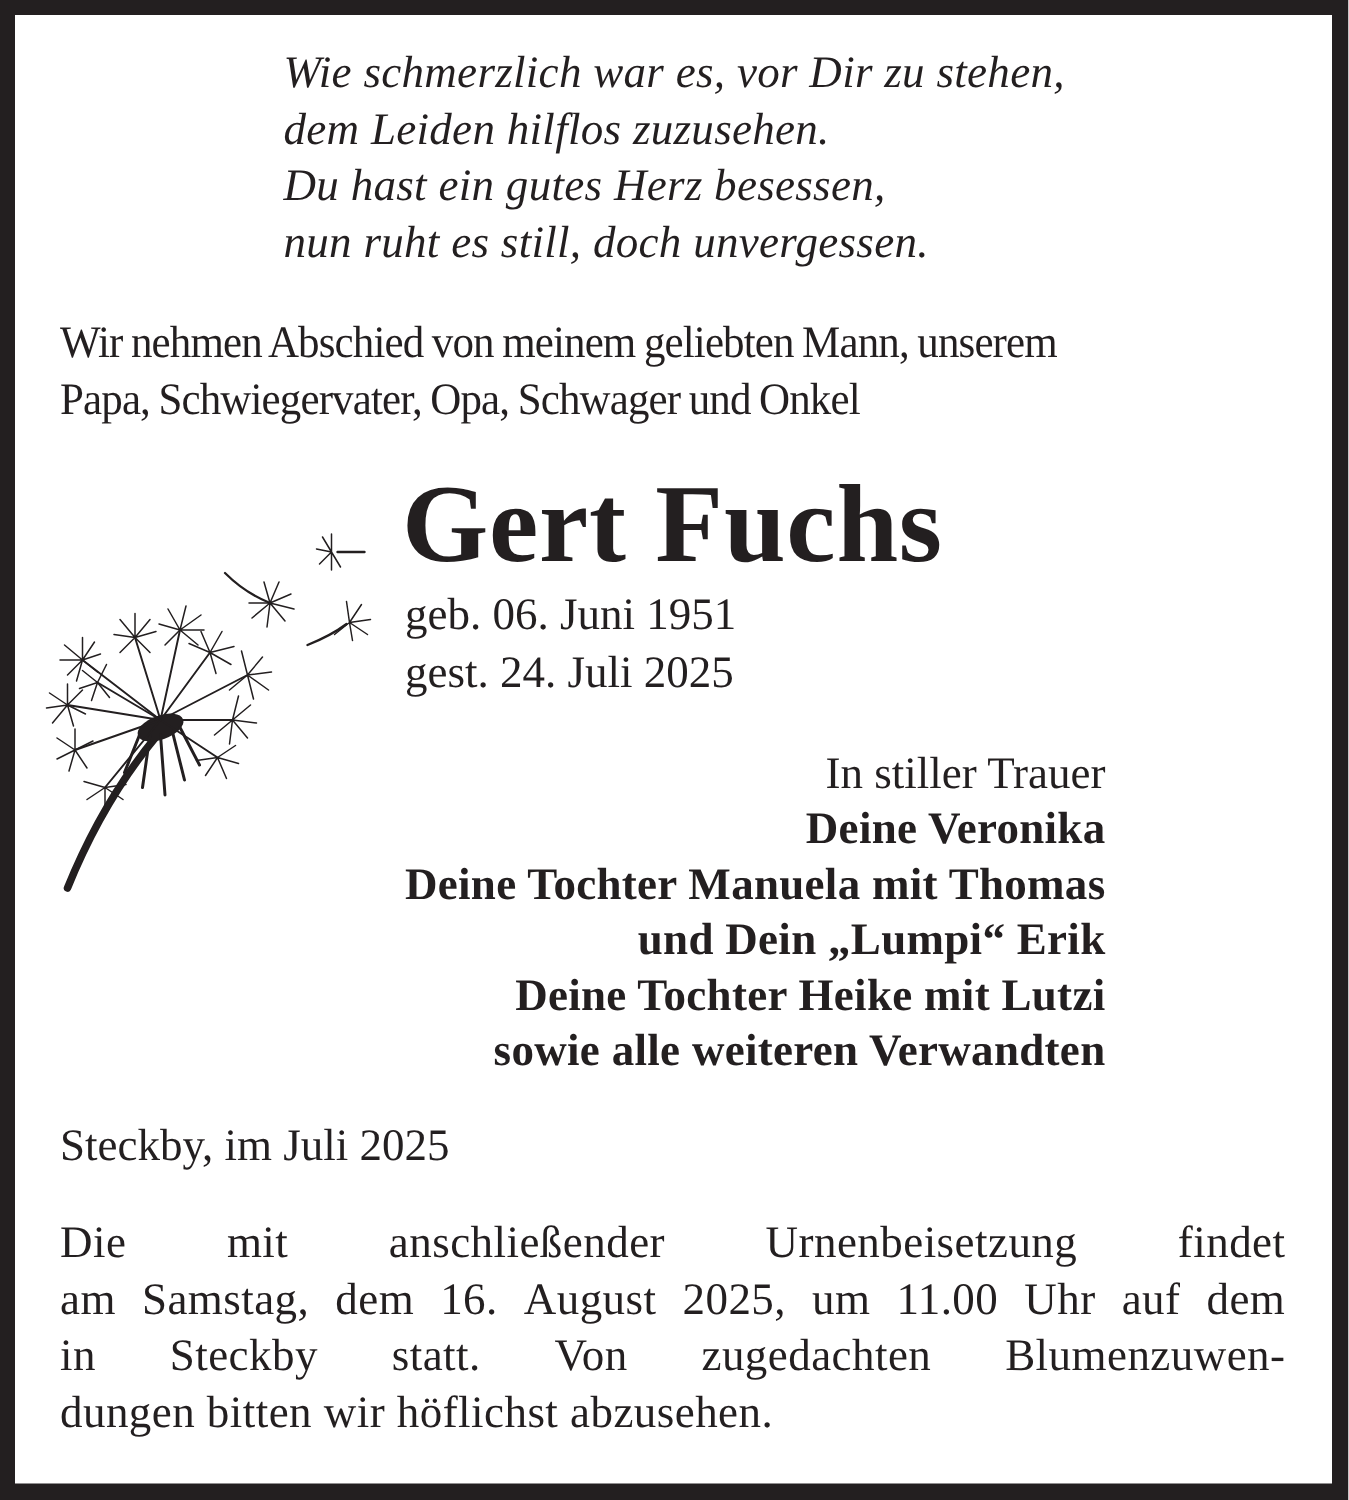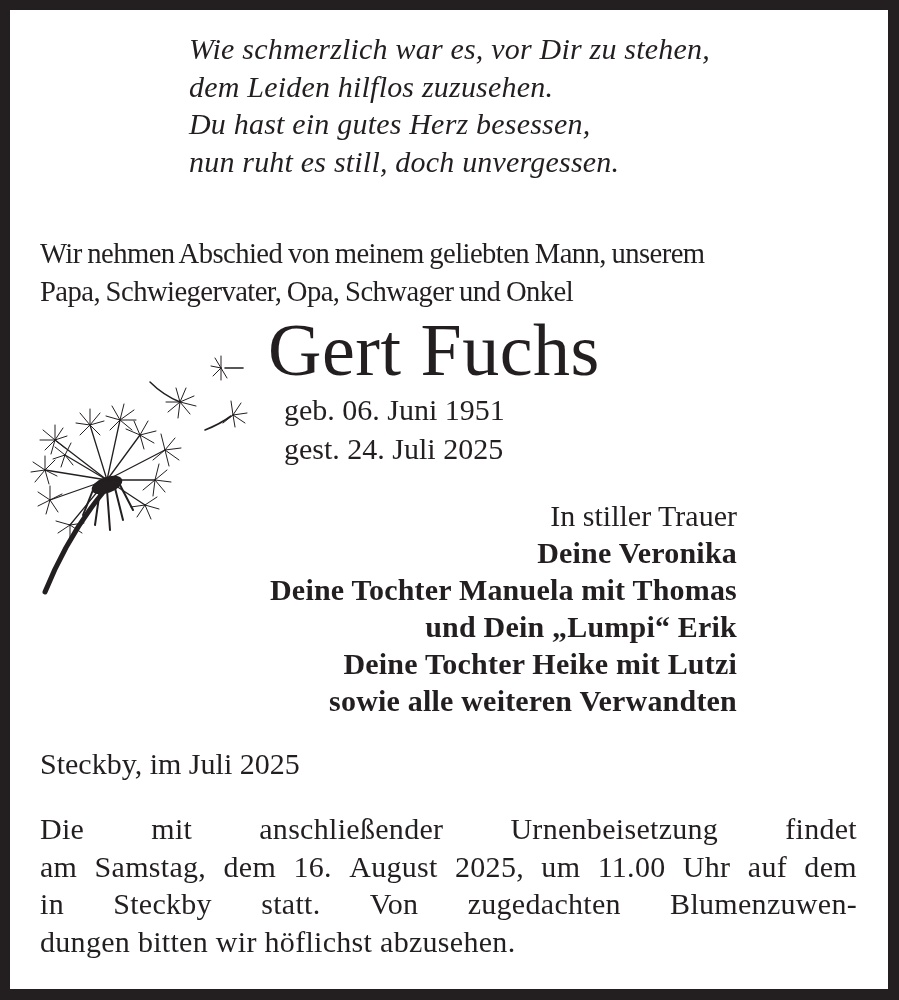--- a/index.html
+++ b/index.html
@@ -10,30 +10,30 @@
       background: #ffffff;
     }
     .serif { font-family: "Liberation Serif", "DejaVu Serif", serif; color: #231f20; }
     .poem {
       position: absolute; left: 189px; top: 30px; width: 600px;
       font-style: italic; font-size: 30px; line-height: 37.5px; letter-spacing: 0.2px;
     }
     .poem div { white-space: nowrap; }
     .intro {
       position: absolute; left: 40px; top: 210px; width: 820px;
-      font-size: 30px; line-height: 38px; letter-spacing: -0.6px; word-spacing: -1px; margin-top: 24px;
+      font-size: 30px; line-height: 38px; letter-spacing: -0.6px; word-spacing: -1px;
     }
     .intro div { white-space: nowrap; transform-origin: left center; }
     .name {
       position: absolute; left: 268px; top: 308px;
-      font-size: 74px; line-height: 84px; font-weight: normal; letter-spacing: 0.5px; white-space: nowrap;
+      font-size: 74px; line-height: 84px; font-weight: bold; letter-spacing: 0.5px; white-space: nowrap;
     }
     .dates {
       position: absolute; left: 270px; top: 390px;
-      font-size: 30px; line-height: 39px; margin-left: 14px;
+      font-size: 30px; line-height: 39px;
     }
     .dates div { white-space: nowrap; }
     .mourners {
       position: absolute; left: 270px; top: 497px;
       font-size: 30px; line-height: 37px;
     }
     .mourners div { white-space: nowrap; text-align: right; }
     .mourners .bold { font-weight: bold; letter-spacing: 0.2px; }
     .place {
       position: absolute; left: 40px; top: 745px;

